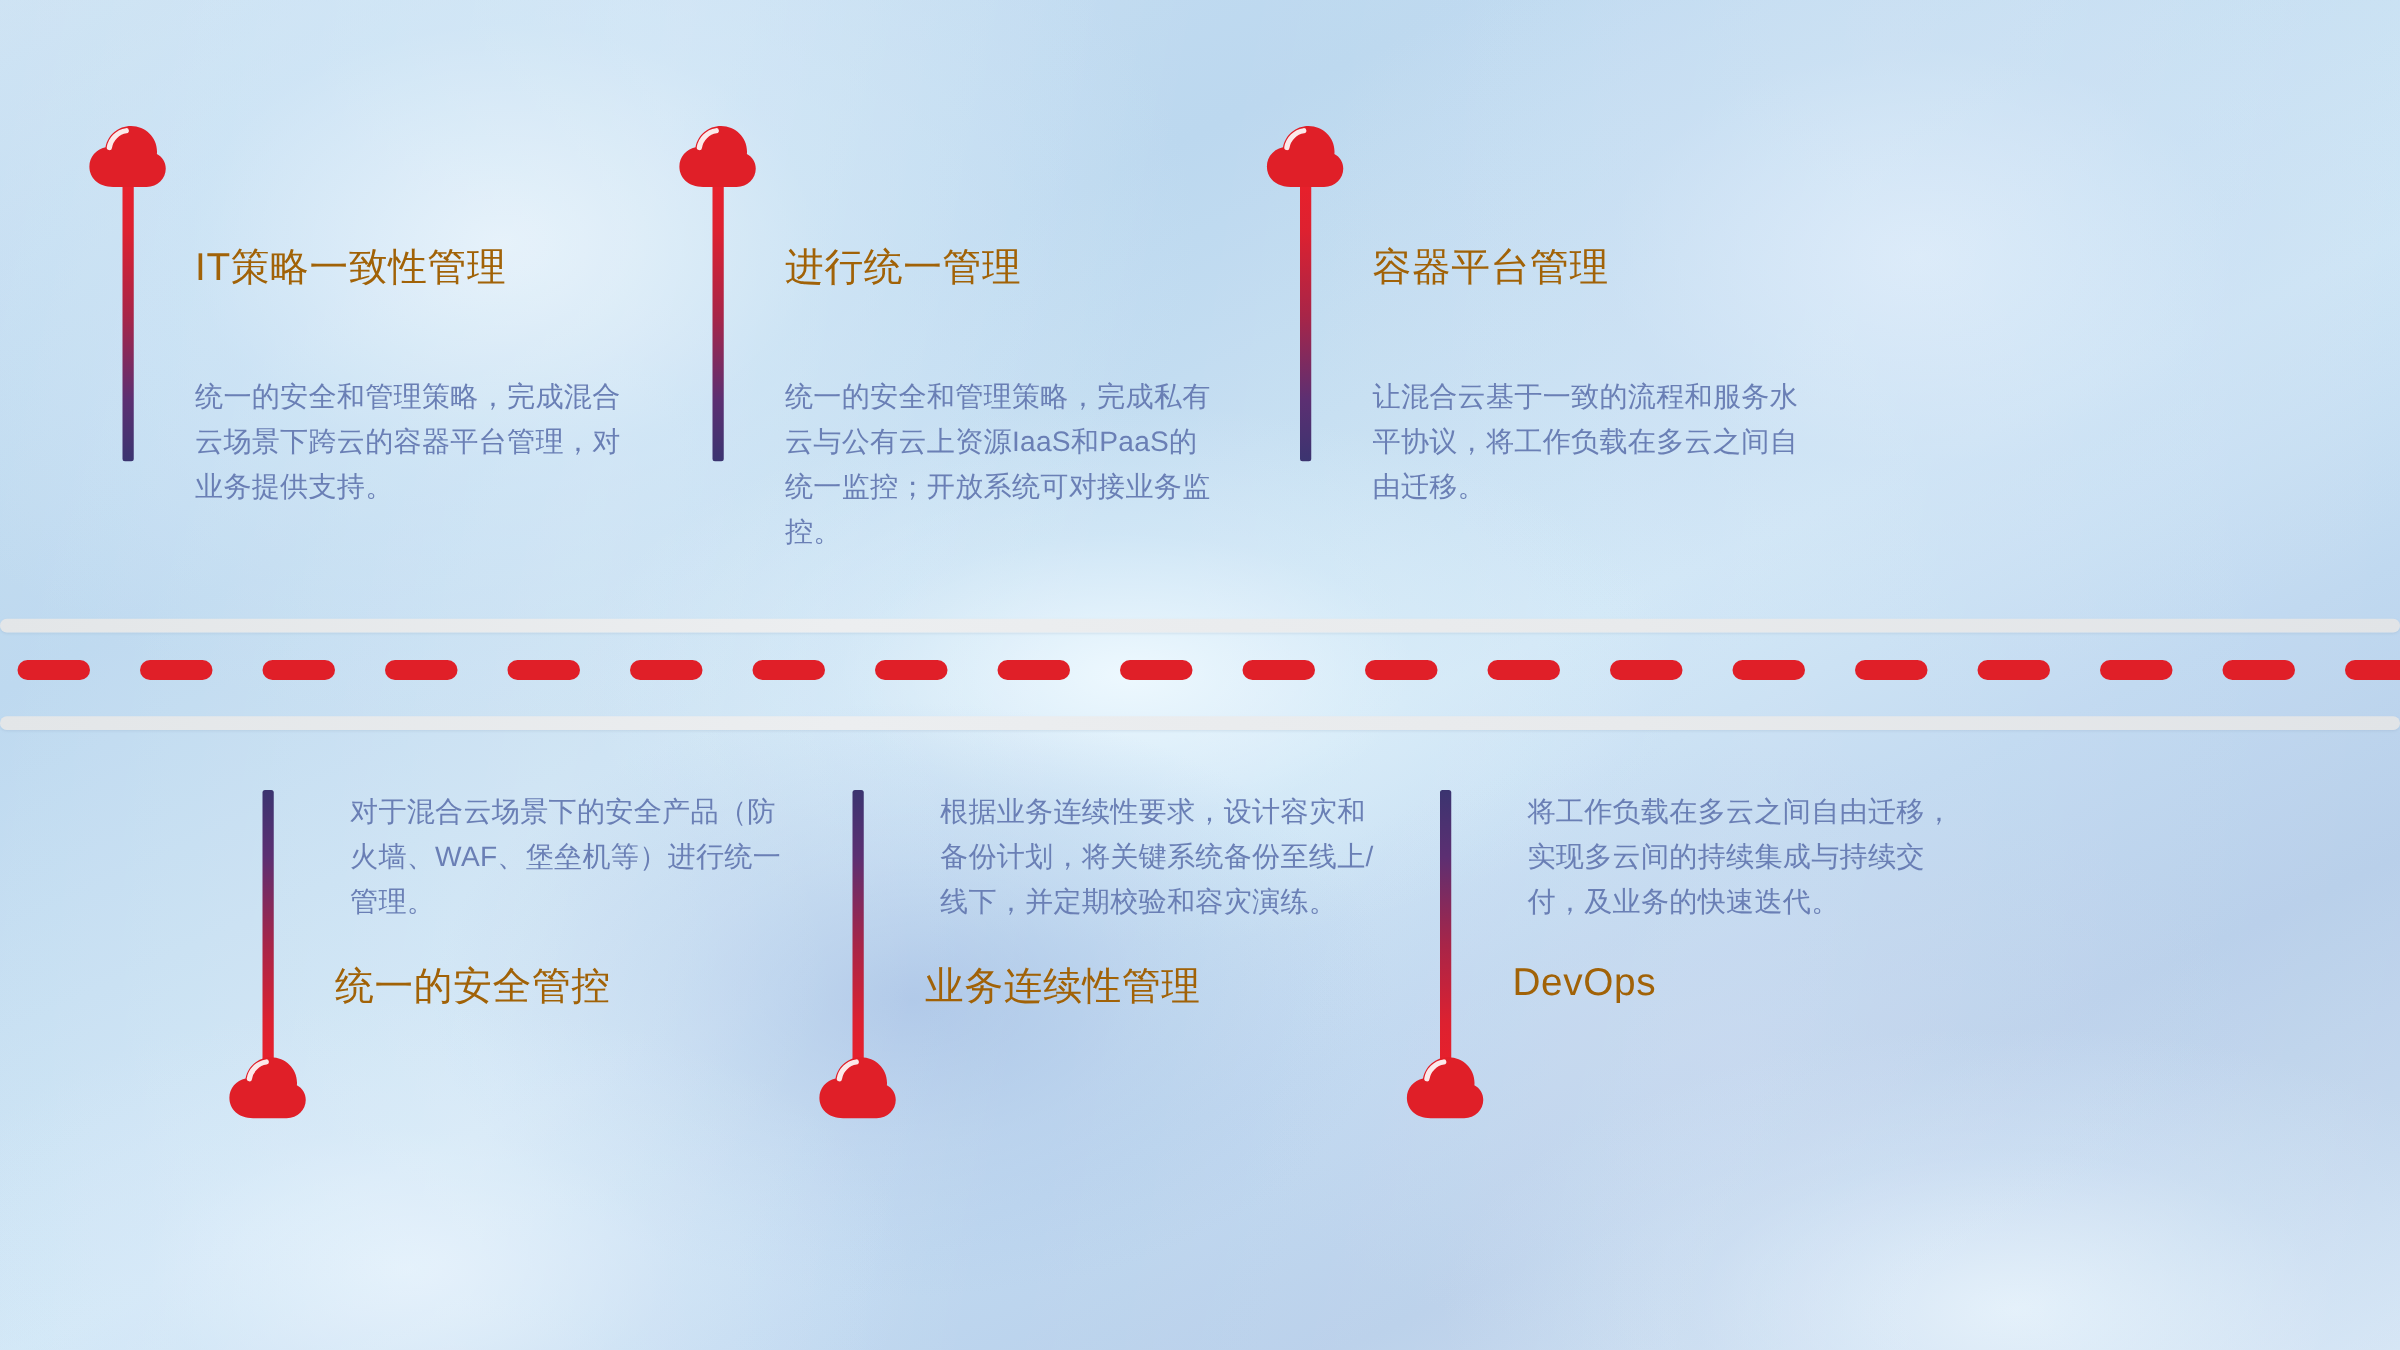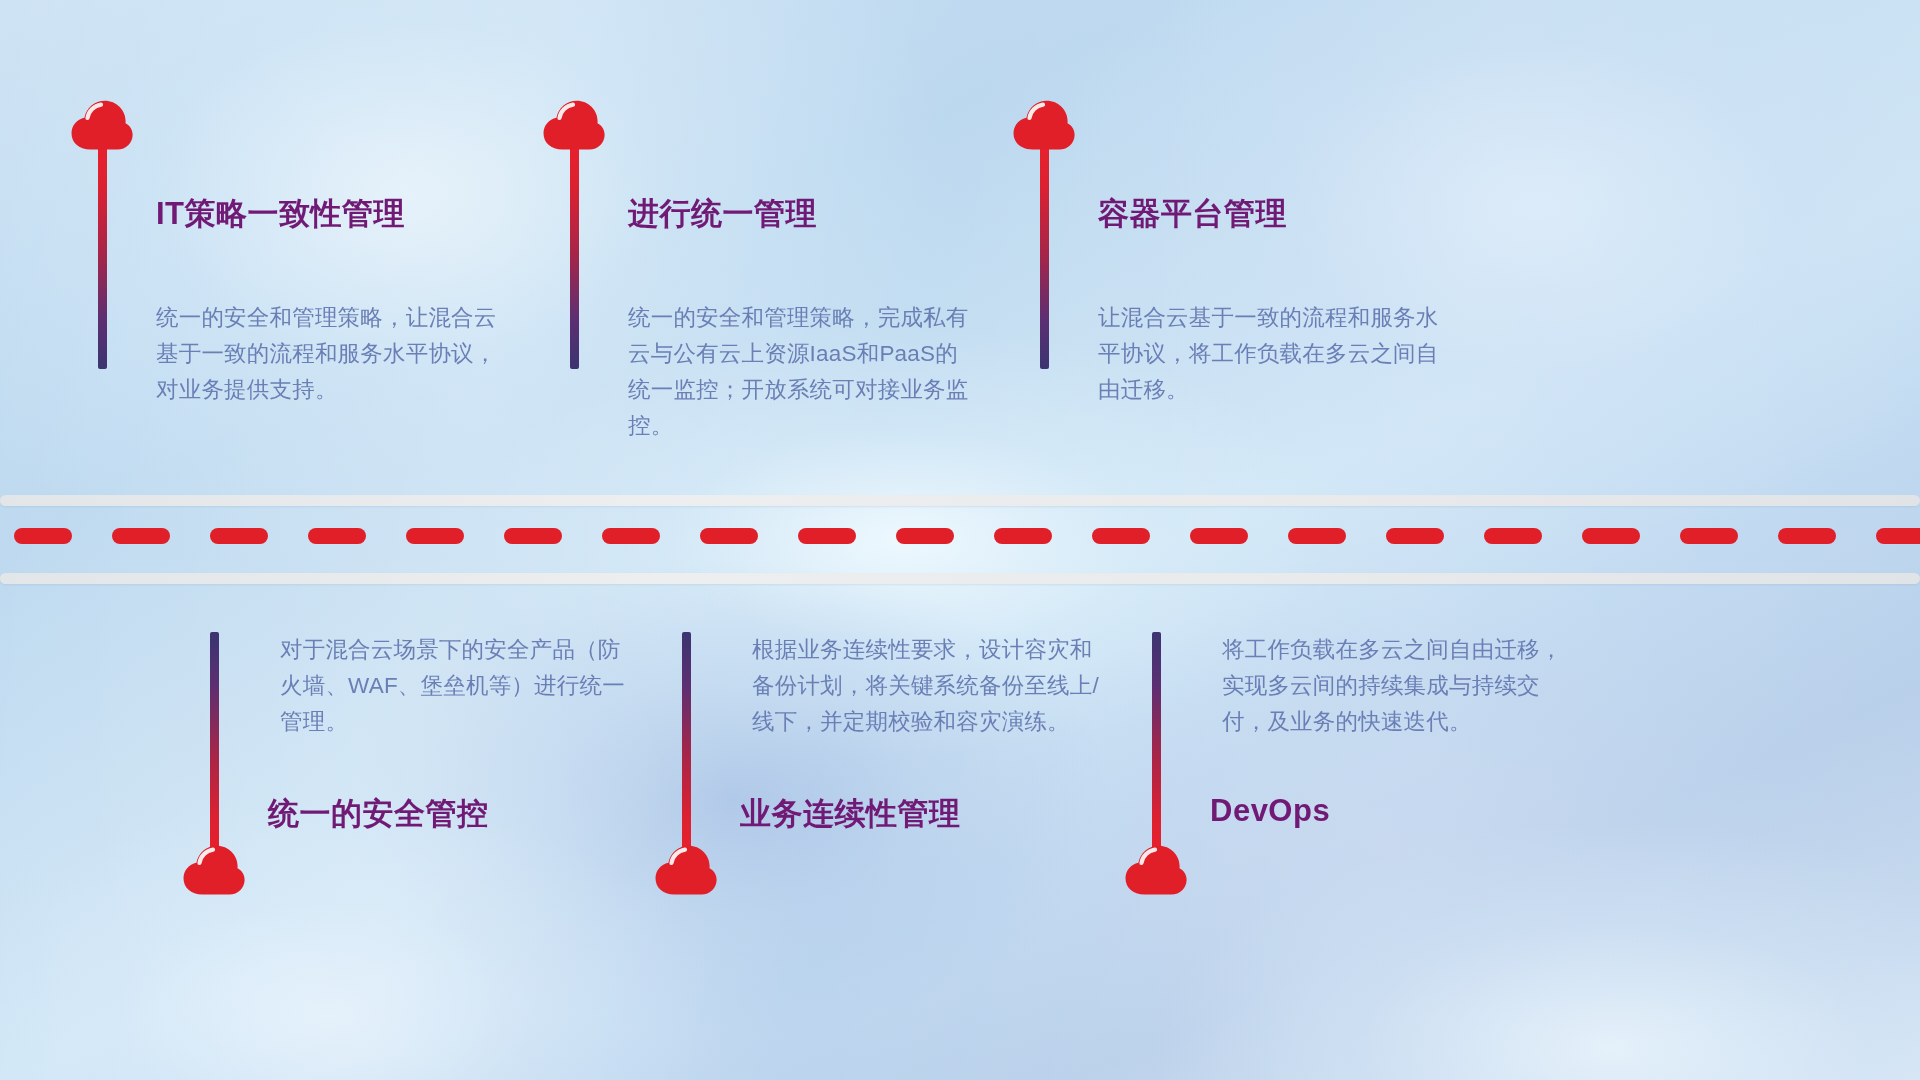--- a/index.html
+++ b/index.html
@@ -195,22 +195,22 @@
   .cloud {
     position: absolute;
     width: 64px;
     height: 52px;
   }
   .cloud svg { display: block; width: 100%; height: 100%; }
 
   .col-title {
     position: absolute;
     font-size: 31px;
-    font-weight: 700;
-    color: #701a75;
+    font-weight: 400;
+    color: #a16207;
     letter-spacing: 0.5px;
     white-space: nowrap;
   }
   .col-body {
     position: absolute;
     width: 352px;
     font-size: 22.5px;
     line-height: 36px;
     color: #6a7fb5;
     letter-spacing: 0.2px;
@@ -218,21 +218,21 @@
 
   
   .col.top .stem  { top: 0; height: 224px; }
   .col.top .cloud { top: -46px; left: -28px; }
   .col.top .col-title { top: 48px; left: 58px; }
   .col.top .col-body  { top: 155px; left: 58px; }
 
   
   .col.bot .stem  { top: 0; height: 222px; }
   .col.bot .cloud { top: 212px; left: -28px; }
-  .col.bot .col-title { top: 161px; left: 58px; }
+  .col.bot .col-title { top: 136px; left: 58px; }
   .col.bot .col-body  { top: 0px; left: 70px; }
 
   .col1 { left: 98px;  top: 145px; }
   .col2 { left: 570px; top: 145px; }
   .col3 { left: 1040px; top: 145px; }
 
   .col4 { left: 210px;  top: 632px; }
   .col5 { left: 682px;  top: 632px; }
   .col6 { left: 1152px; top: 632px; }
 </style>
@@ -283,21 +283,21 @@
     <div class="cloud">
       <svg viewBox="0 0 64 52" aria-hidden="true">
         <path d="M20.5 50.5 C8.6 50.5 1.5 43.3 1.5 34.2 C1.5 26.4 7.0 20.2 14.4 18.7
                  C16.3 9.0 24.6 1.8 34.8 1.8 C46.3 1.8 55.6 10.9 55.6 22.1
                  C55.6 22.8 55.6 23.5 55.5 24.2 C59.9 26.4 62.6 30.8 62.6 35.9
                  C62.6 43.6 56.1 50.5 47.3 50.5 Z" fill="#e01f28"></path>
         <path d="M17.5 19.0 C18.6 12.0 24.2 6.6 31.0 5.6" fill="none" stroke="#ffffff" stroke-width="4.2" stroke-linecap="round" opacity="0.9"></path>
       </svg>
     </div>
     <div class="col-title">IT策略一致性管理</div>
-    <div class="col-body">统一的安全和管理策略，让混合云基于一致的流程和服务水平协议，对业务提供支持。</div>
+    <div class="col-body">统一的安全和管理策略，完成混合云场景下跨云的容器平台管理，对业务提供支持。</div>
   </div>
 
   <div class="col top col2">
     <div class="stem down"></div>
     <div class="cloud">
       <svg viewBox="0 0 64 52" aria-hidden="true">
         <path d="M20.5 50.5 C8.6 50.5 1.5 43.3 1.5 34.2 C1.5 26.4 7.0 20.2 14.4 18.7
                  C16.3 9.0 24.6 1.8 34.8 1.8 C46.3 1.8 55.6 10.9 55.6 22.1
                  C55.6 22.8 55.6 23.5 55.5 24.2 C59.9 26.4 62.6 30.8 62.6 35.9
                  C62.6 43.6 56.1 50.5 47.3 50.5 Z" fill="#e01f28"></path>

